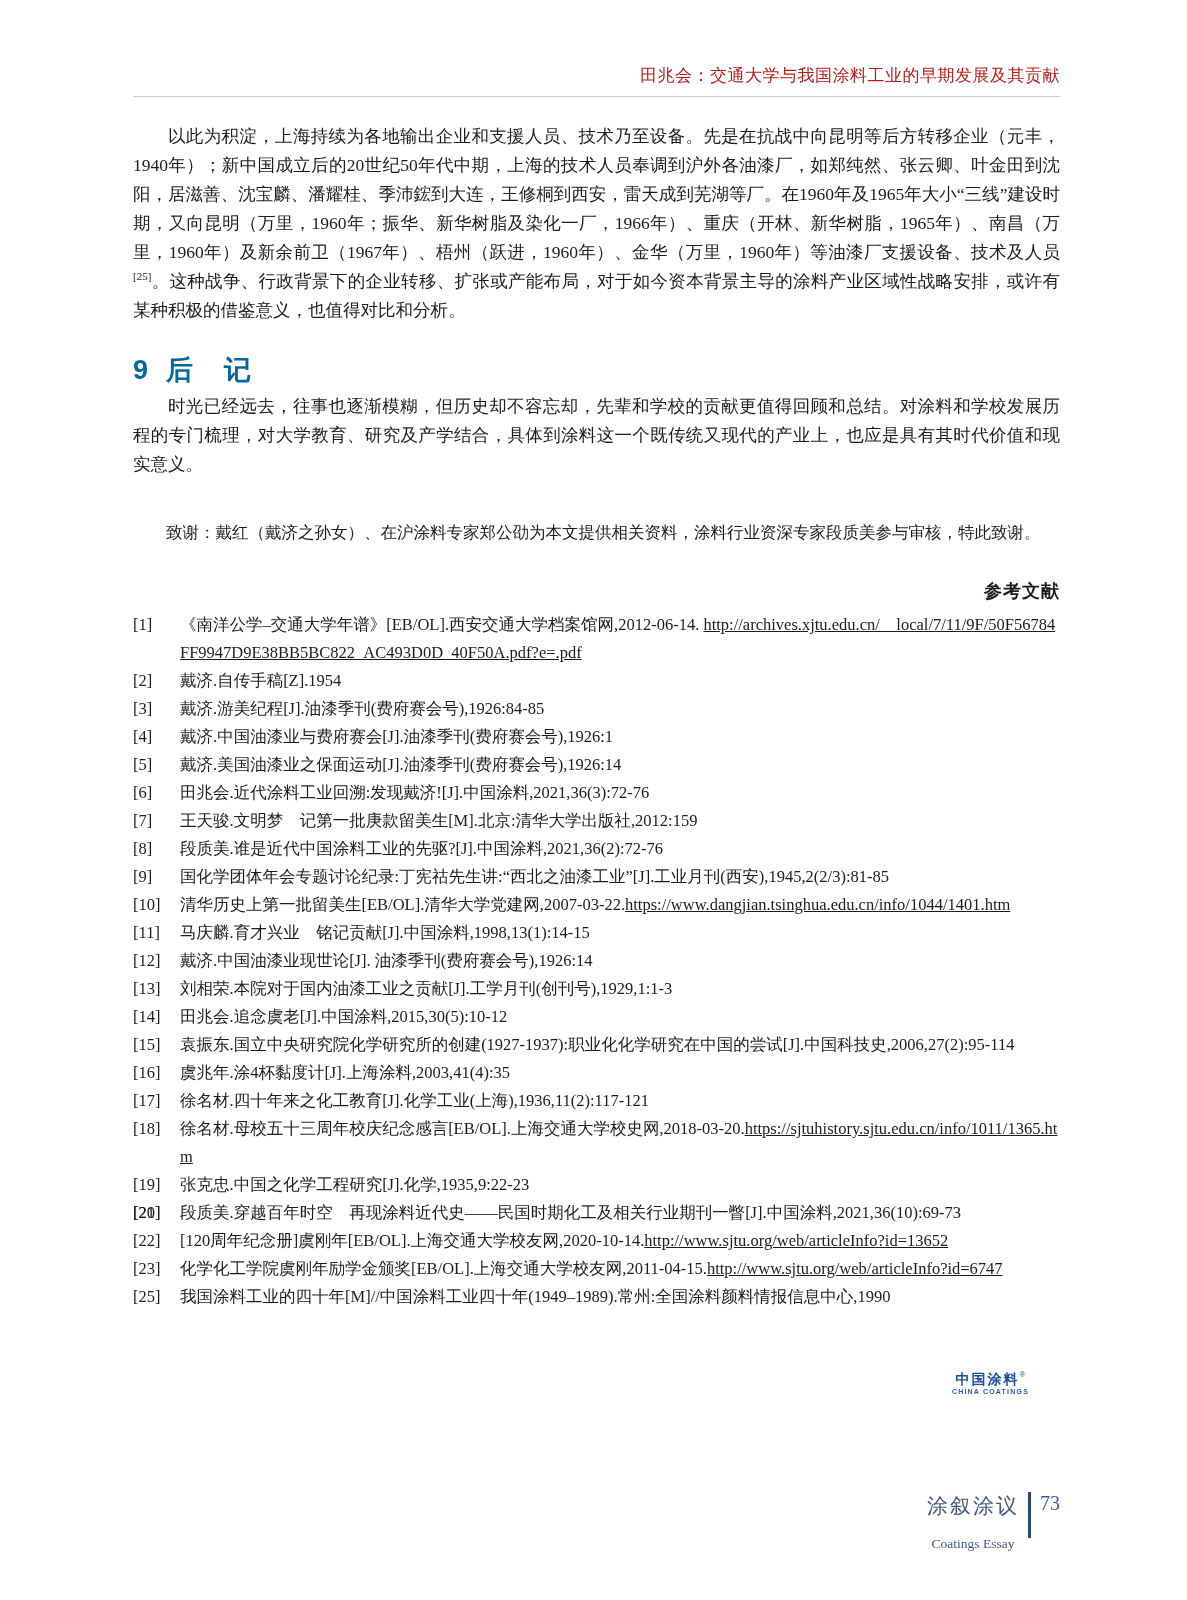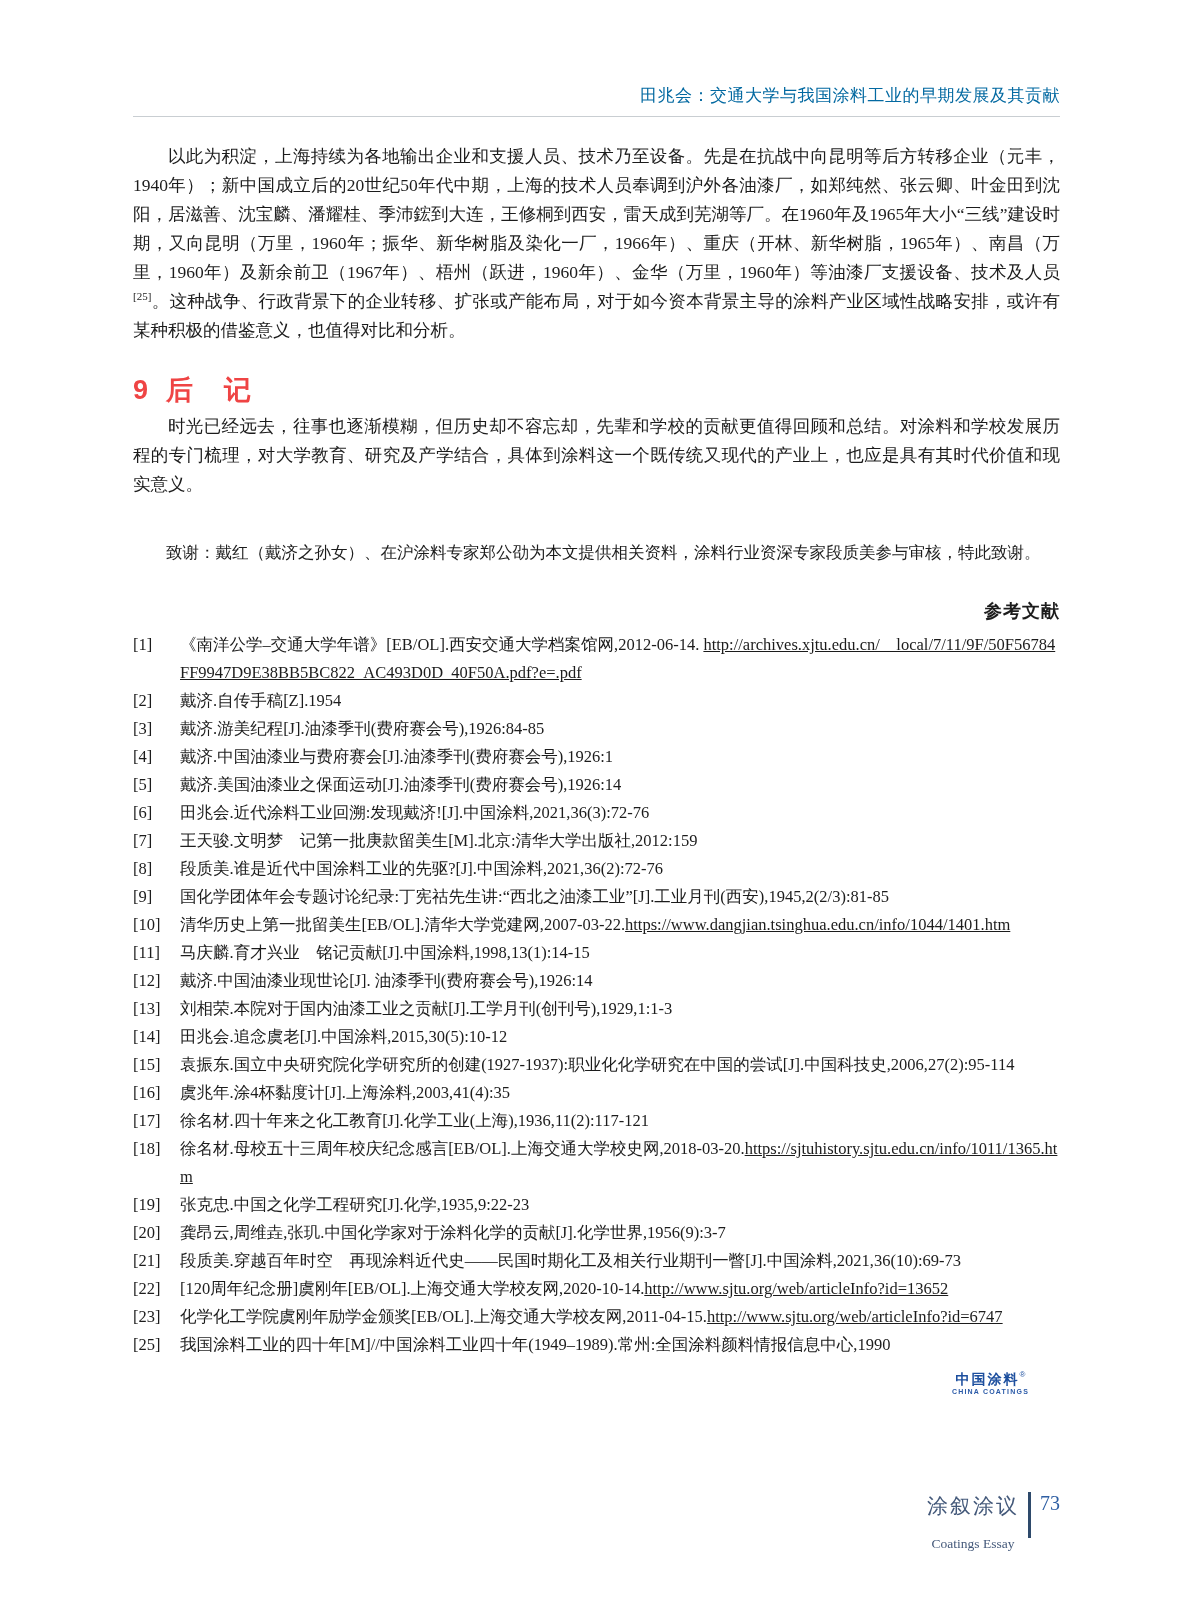--- a/index.html
+++ b/index.html
@@ -8,44 +8,44 @@
     width:1187px; height:1600px;
     margin:0 auto;
     background:#ffffff;
     box-sizing:border-box;
     padding:0 127px 0 133px;
     font-family:"Liberation Serif","DejaVu Serif",serif;
     color:#1c1c1c;
     overflow:hidden;
   }
   .running-head {
-    padding-top:84px;
+    padding-top:64px;
     text-align:right;
-    color:#0369a1;
+    color:#b91c1c;
     font-size:17px;
     font-family:"Liberation Sans","DejaVu Sans",sans-serif;
     letter-spacing:0.5px;
   }
   .header-rule {
     border:none;
     border-top:1px solid #c9ced2;
     margin:9px 0 0 0;
   }
   .para {
     font-size:17.5px;
     line-height:29px;
     text-align:justify;
     text-indent:2em;
     margin:0;
   }
   .p1 { margin-top:25px; }
   sup.ref-sup { font-size:11px; line-height:0; }
   .section-heading {
     margin:27px 0 4px 0;
-    color:#ef4444;
+    color:#0369a1;
     font-family:"Liberation Sans","DejaVu Sans",sans-serif;
     font-weight:bold;
     font-size:27px;
     letter-spacing:2px;
   }
   .section-heading .sec-num { margin-right:16px; }
   .p2 { margin-top:4px; }
   .ack {
     margin:40px 0 0 0;
     font-size:16.5px;
@@ -199,21 +199,21 @@
 
     <div class="ref-item">
       <span class="ref-num">[18]</span><span class="ref-text">徐名材.母校五十三周年校庆纪念感言[EB/OL].上海交通大学校史网,2018-03-20.</span><span class="ref-url">https://sjtuhistory.sjtu.edu.cn/info/1011/1365.htm</span>
     </div>
 
     <div class="ref-item">
       <span class="ref-num">[19]</span><span class="ref-text">张克忠.中国之化学工程研究[J].化学,1935,9:22-23</span>
     </div>
 
     <div class="ref-item">
-      <span class="ref-num">[20]</span><span class="ref-text">龚昂云,周维垚,张玑.中国化学家对于涂料化学的贡献[J].化学世界,1956(9):3-7</span>
+      <span class="ref-num">[20]</span>
     </div>
 
     <div class="ref-item">
       <span class="ref-num">[21]</span><span class="ref-text">段质美.穿越百年时空　再现涂料近代史——民国时期化工及相关行业期刊一瞥[J].中国涂料,2021,36(10):69-73</span>
     </div>
 
     <div class="ref-item">
       <span class="ref-num">[22]</span><span class="ref-text">[120周年纪念册]虞刚年[EB/OL].上海交通大学校友网,2020-10-14.</span><span class="ref-url">http://www.sjtu.org/web/articleInfo?id=13652</span>
     </div>
 

